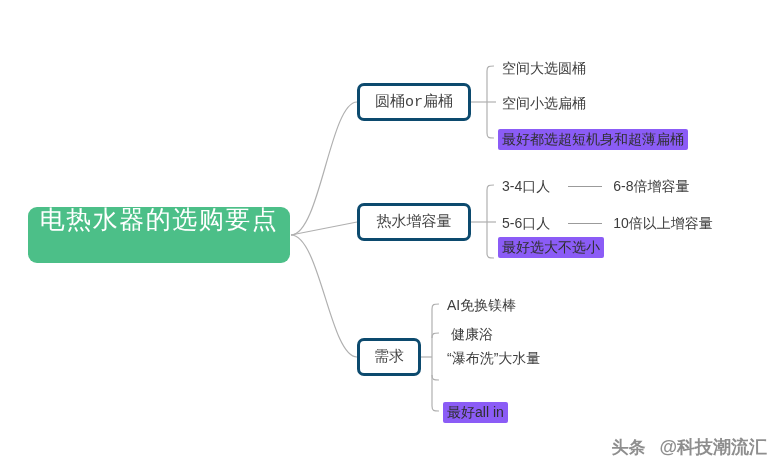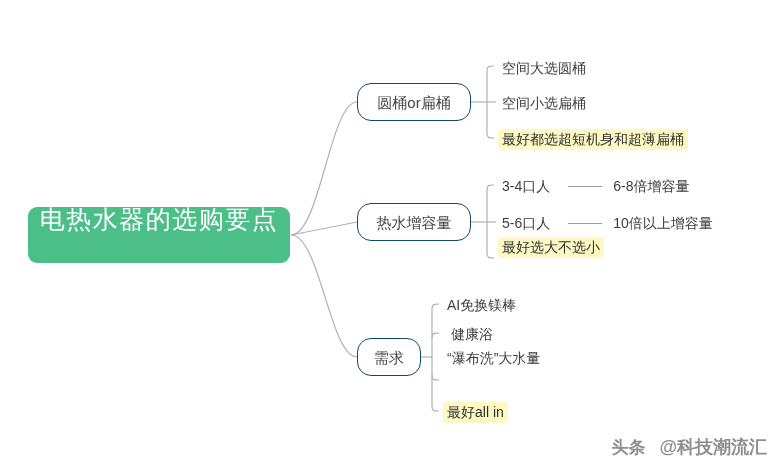--- a/index.html
+++ b/index.html
@@ -43,27 +43,28 @@
     color: #ffffff;
     font-size: 25px;
     letter-spacing: 1.5px;
     line-height: 1;
     white-space: nowrap;
   }
   
   .branch-node {
     position: absolute;
     background: #ffffff;
-    border: 1px solid #0c4a6e;
-    border-radius: 14px;
+    border: 3px solid #0c4a6e;
+    border-radius: 7px;
     display: flex;
     align-items: center;
     justify-content: center;
     box-sizing: border-box;
     height: 38px;
+    font-family: Liberation Mono, monospace;
   }
   .branch-label {
     color: #444444;
     font-size: 15px;
     line-height: 1;
     white-space: nowrap;
   }
   #branch-0 { left: 357px; top: 83px;  width: 114px; }
   #branch-1 { left: 357px; top: 203px; width: 114px; }
   #branch-2 { left: 357px; top: 338px; width: 64px;  }
@@ -78,21 +79,21 @@
   }
   .leaf-text {
     color: #3d3d3d;
     font-size: 14px;
     line-height: 1;
     padding: 3px 4px 4px 4px;
     border-radius: 2px;
     white-space: nowrap;
   }
   .leaf-text.highlight {
-    background: #fef9c3;
+    background: #8b5cf6;
     color: #2f2f2f;
   }
   
   .sub-dash {
     display: inline-block;
     width: 34px;
     height: 1px;
     background: #9b9b9b;
     margin: 0 11px 0 14px;
   }

